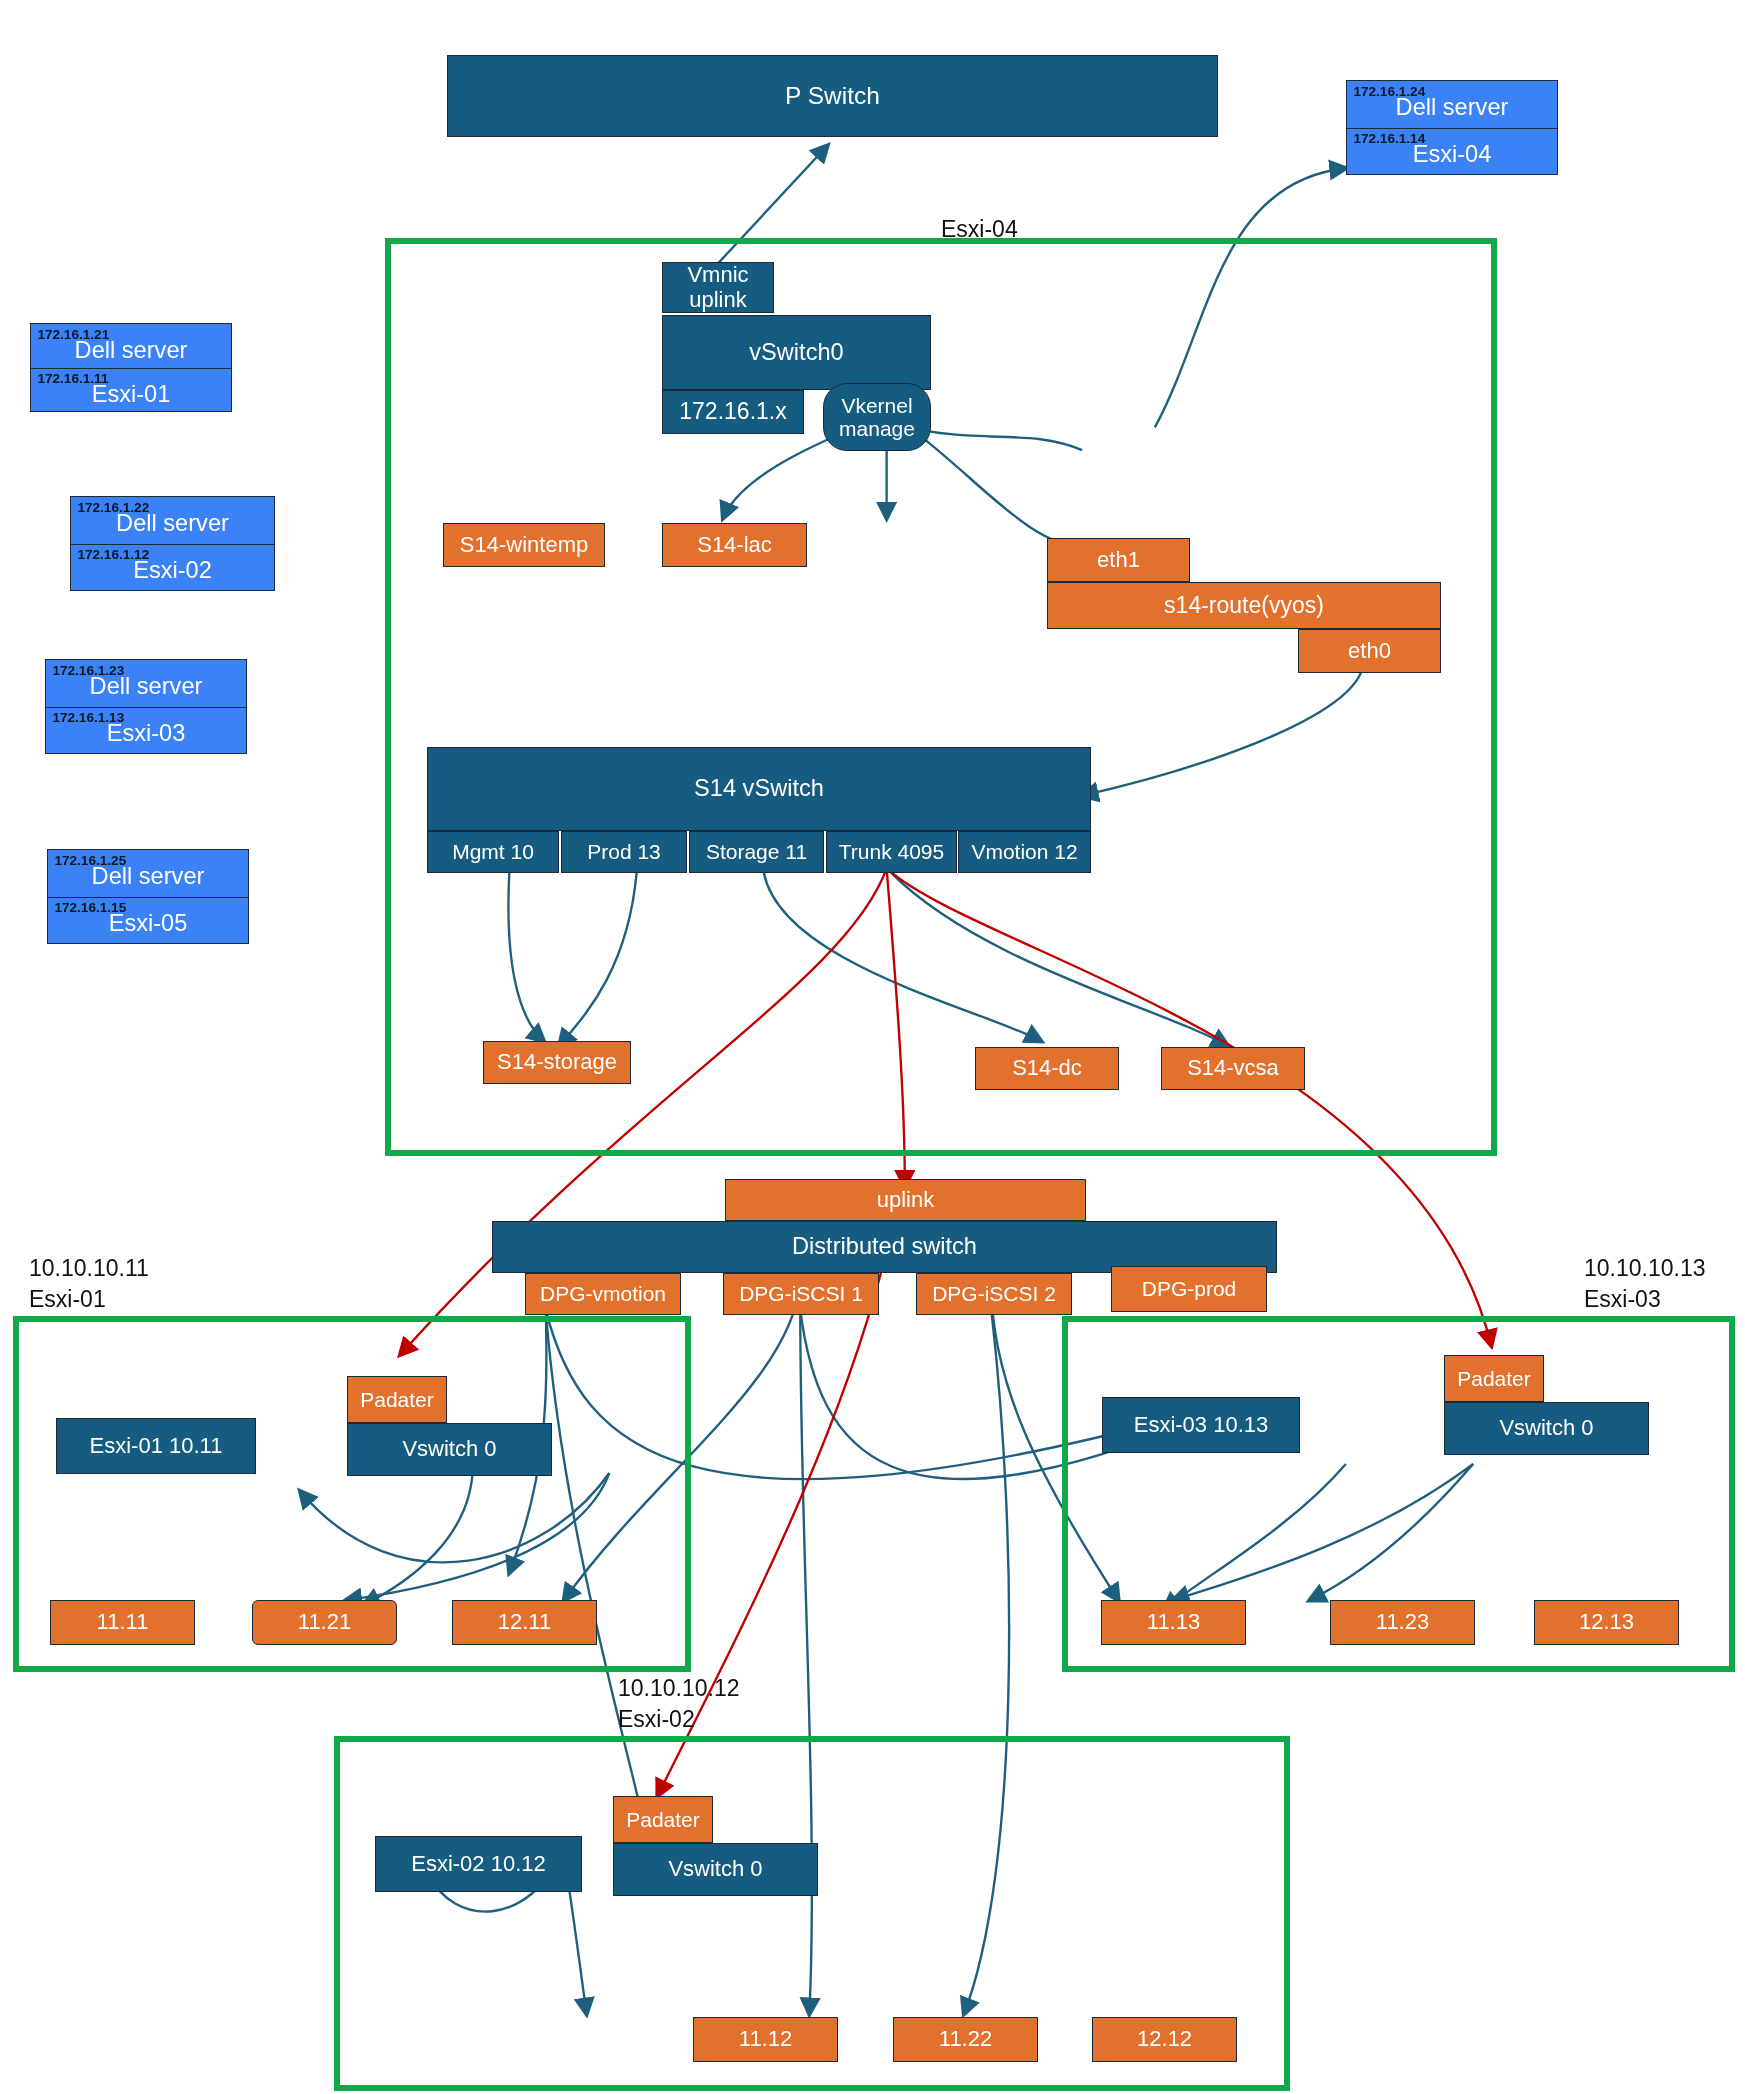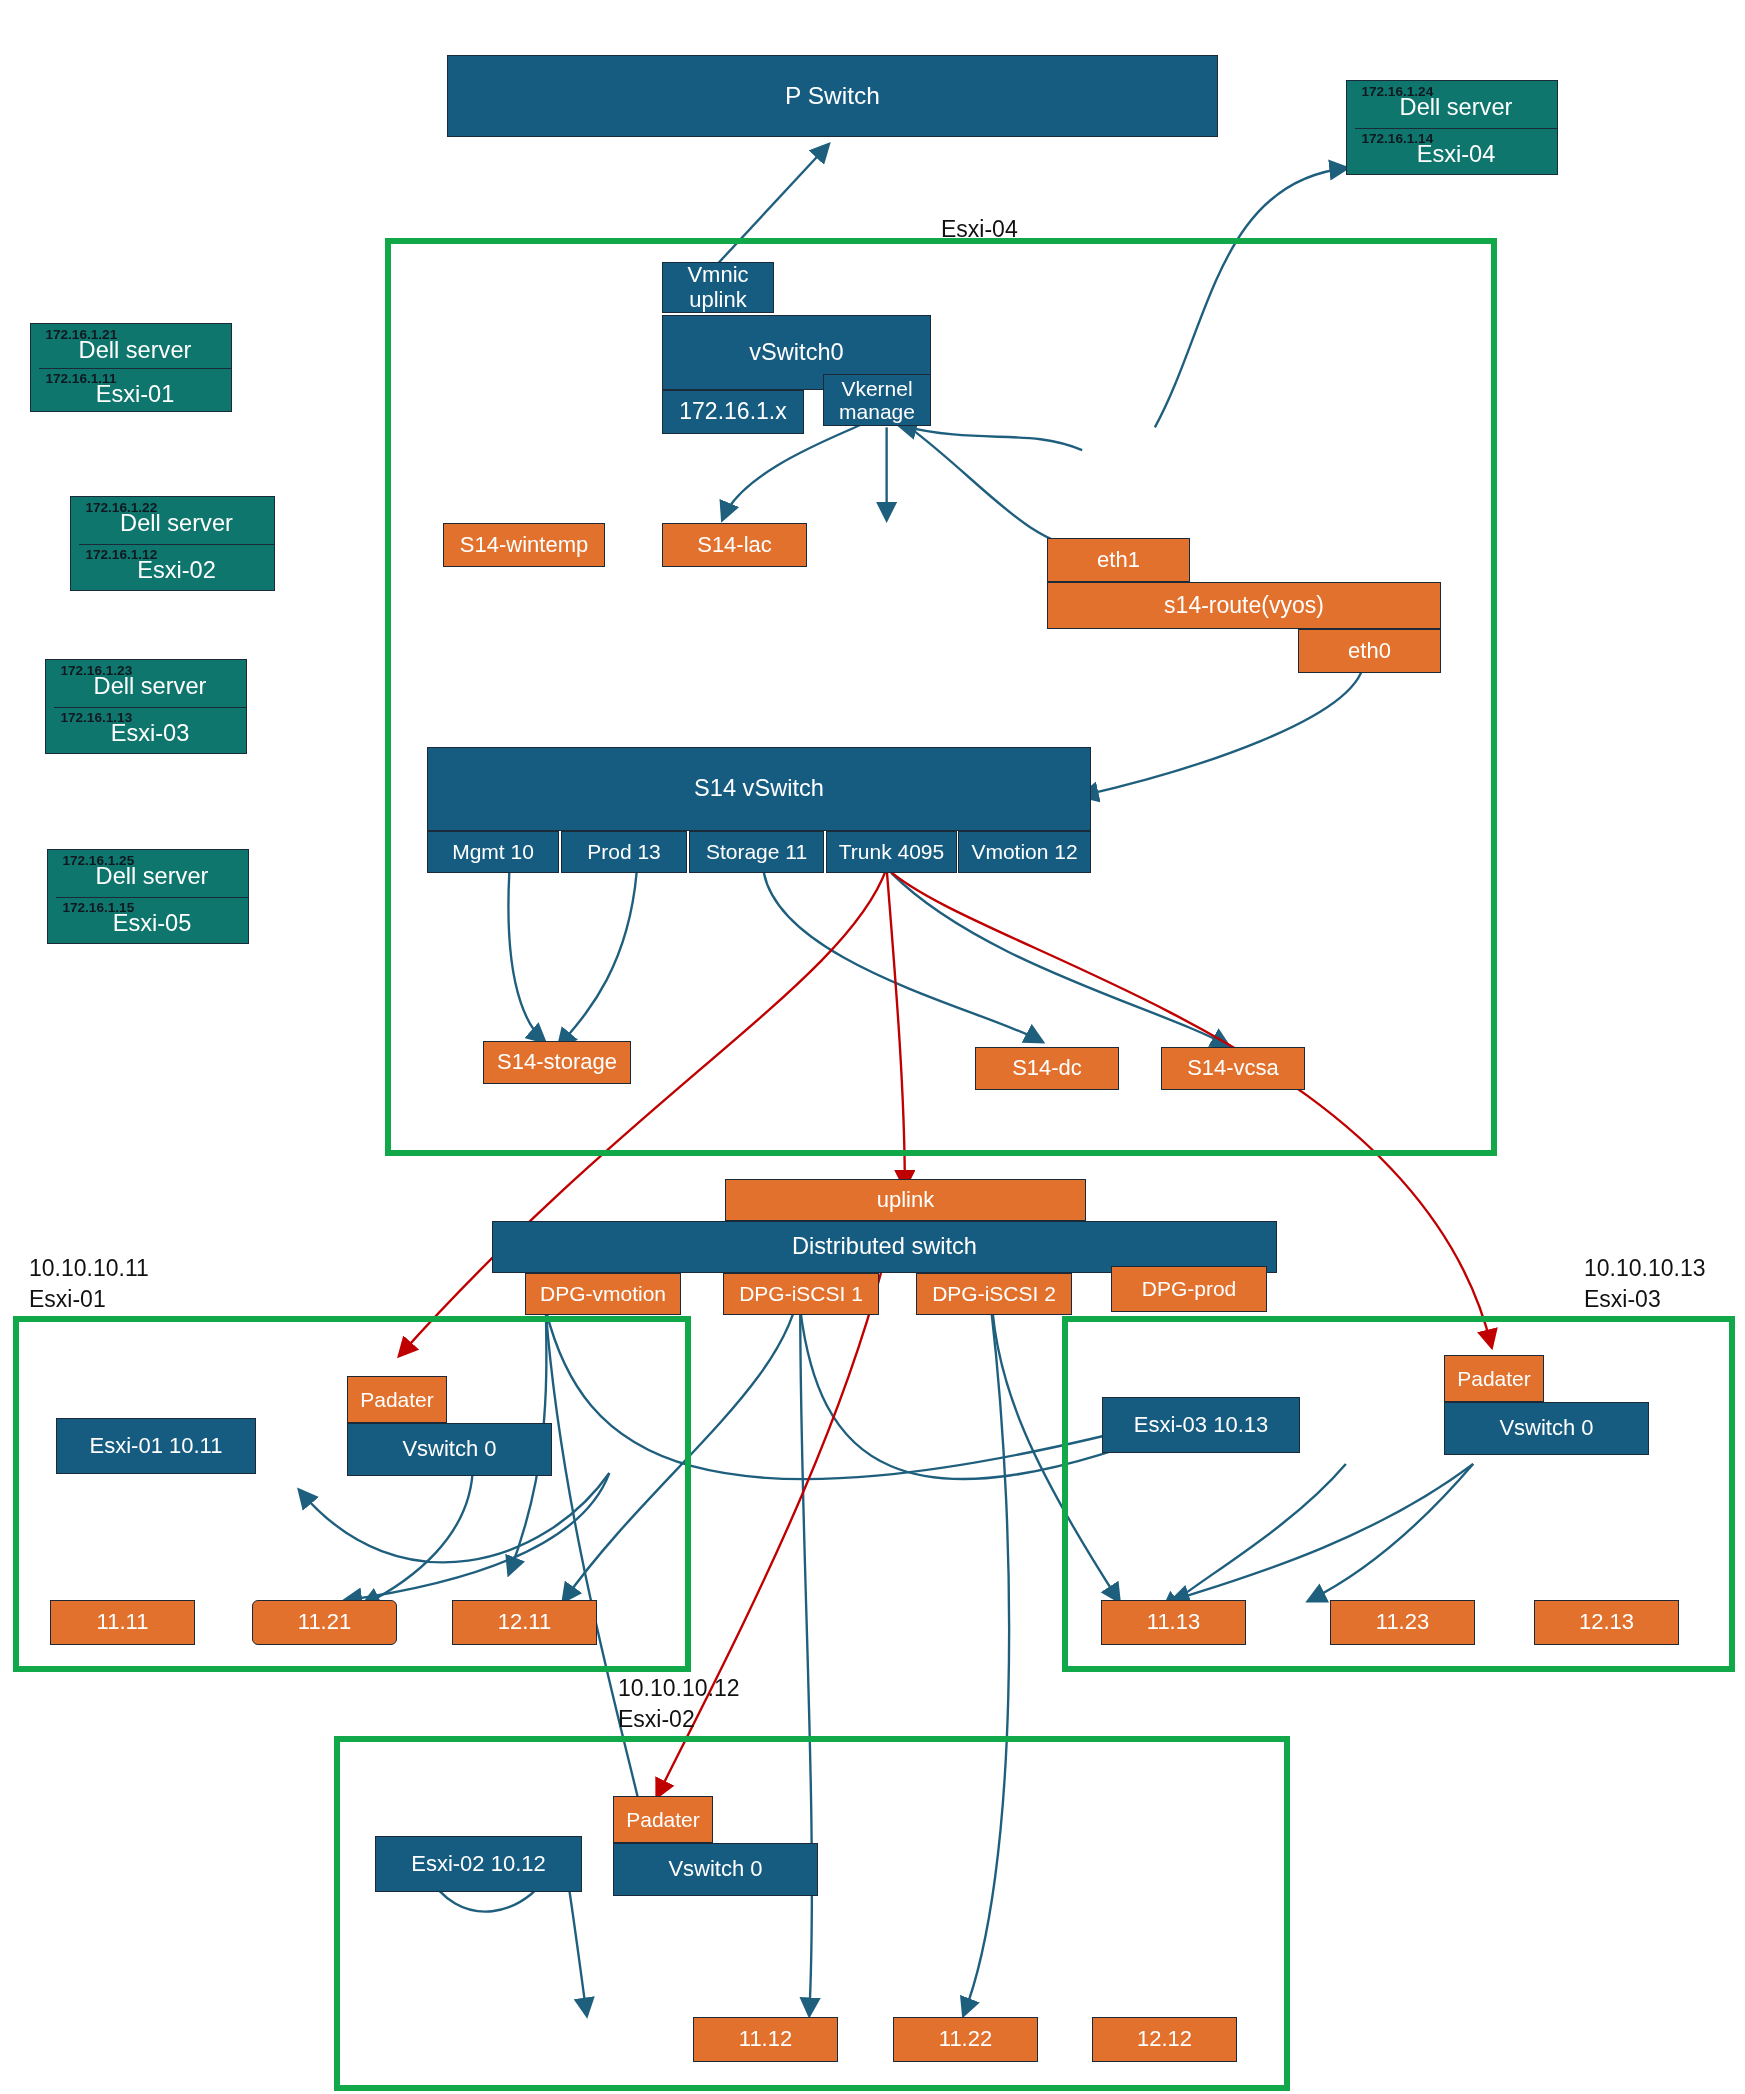--- a/index.html
+++ b/index.html
@@ -5,21 +5,21 @@
   html,body{margin:0;padding:0;background:#ffffff;}
   body{font-family:"Liberation Sans",sans-serif;}
   #root{position:relative;width:1746px;height:2095px;background:#ffffff;overflow:hidden;}
   svg.edges{position:absolute;left:0;top:0;width:1746px;height:2095px;pointer-events:none;}
   .node{position:absolute;box-sizing:border-box;display:flex;align-items:center;justify-content:center;
         color:#ffffff;border:1.8px solid #1b2a38;text-align:center;line-height:1.1;}
   .blue{background:#165C80;}
   .orange{background:#E2712D;}
   .grp{position:absolute;box-sizing:border-box;border:6.4px solid #11A84A;background:transparent;}
   .grplabel{position:absolute;color:#111111;font-size:23px;white-space:pre;line-height:1.35;}
-  .srv{position:absolute;box-sizing:border-box;border:1.8px solid #1b2a38;background:#0f766e;padding-left:8px;}
+  .srv{position:absolute;box-sizing:border-box;border:1.8px solid #1b2a38;background:#3b82f6;}
   .srv .row{position:relative;box-sizing:border-box;width:100%;height:50%;}
   .srv .row + .row{border-top:1.8px solid #1b2a38;}
   .srv .ip{position:absolute;left:6.4px;top:2.7px;font-size:13.6px;color:#101820;font-weight:bold;}
   .srv .nm{position:absolute;left:0;right:0;top:12.7px;text-align:center;color:#ffffff;font-size:23.6px;}
 </style>
 </head>
 <body>
 
 <div id="root">
 
@@ -129,21 +129,21 @@
   <div class="grp" style="left:385px;top:238px;width:1112px;height:918px;"></div>
   <div class="grplabel" style="left:941px;top:214px;">Esxi-04</div>
 
   <div class="node blue" style="left:662px;top:262px;width:112px;height:51px;font-size:22px;white-space:pre;">Vmnic
 uplink</div>
 
   <div class="node blue" style="left:662px;top:315px;width:269px;height:75px;font-size:23.6px;">vSwitch0</div>
 
   <div class="node blue" style="left:662px;top:390px;width:142px;height:44px;font-size:23px;">172.16.1.x</div>
 
-  <div class="node blue" style="left:823px;top:374px;width:108px;height:52px;font-size:21px;white-space:pre;">Vkernel
+  <div class="node blue" style="left:823px;top:383px;width:108px;height:68px;font-size:21px;white-space:pre;border-radius:24px;">Vkernel
 manage</div>
 
   <div class="node orange" style="left:443px;top:523px;width:162px;height:44px;font-size:22px;">S14-wintemp</div>
   <div class="node orange" style="left:662px;top:523px;width:145px;height:44px;font-size:22px;">S14-lac</div>
 
   <div class="node orange" style="left:1047px;top:538px;width:143px;height:44px;font-size:22px;">eth1</div>
   <div class="node orange" style="left:1047px;top:582px;width:394px;height:47px;font-size:23px;">s14-route(vyos)</div>
   <div class="node orange" style="left:1298px;top:629px;width:143px;height:44px;font-size:22px;">eth0</div>
 
   <div class="node blue" style="left:427px;top:747px;width:664px;height:84px;font-size:23.6px;">S14 vSwitch</div>

